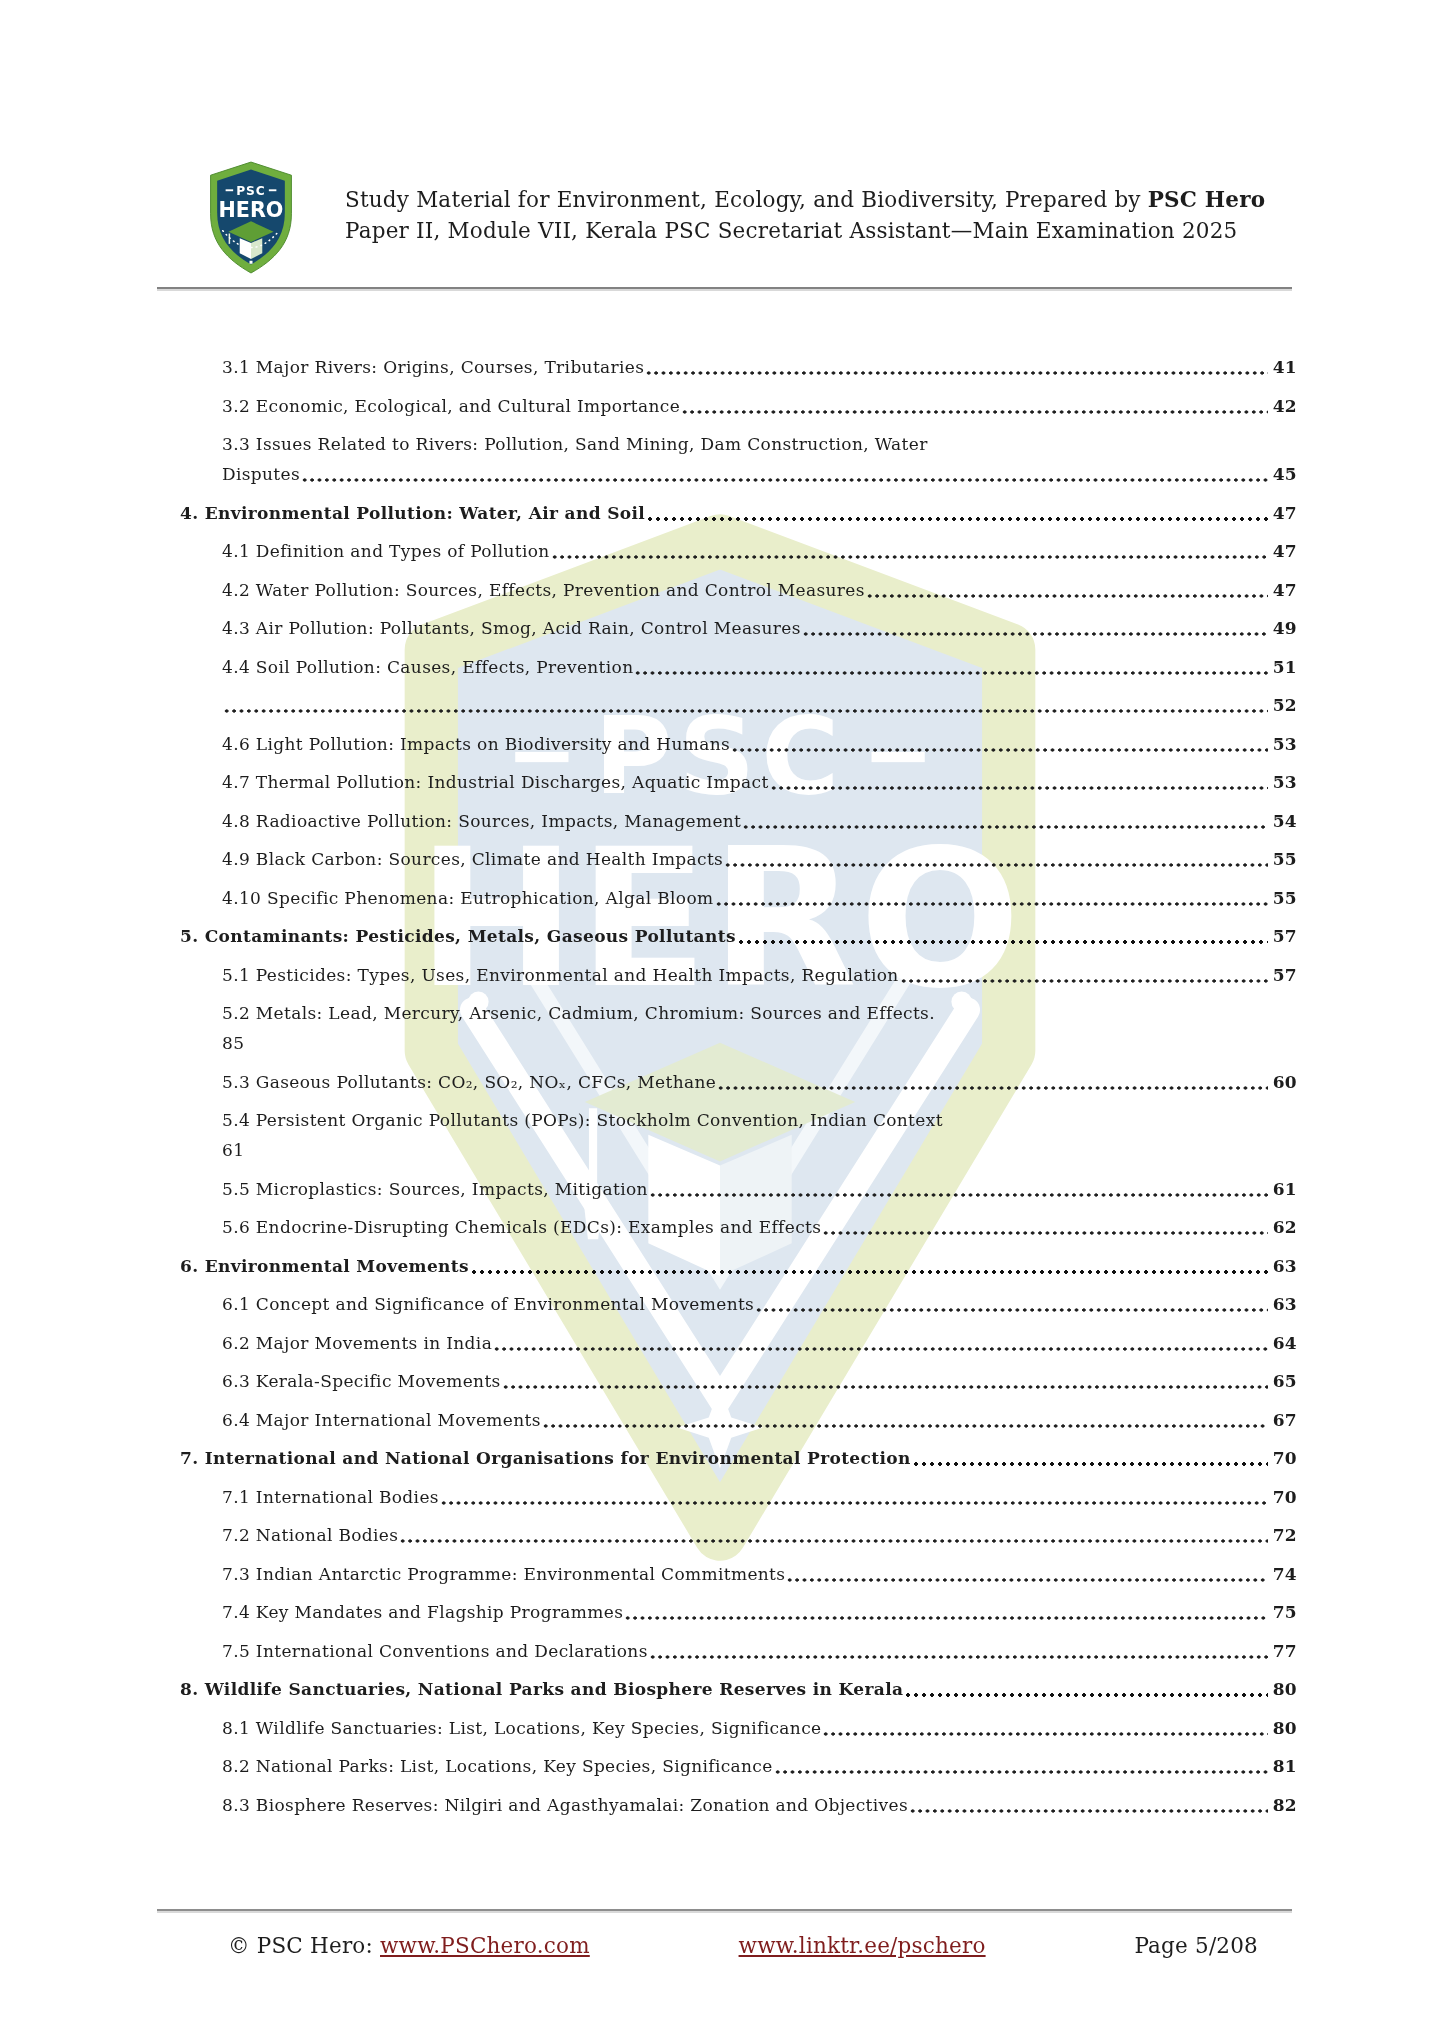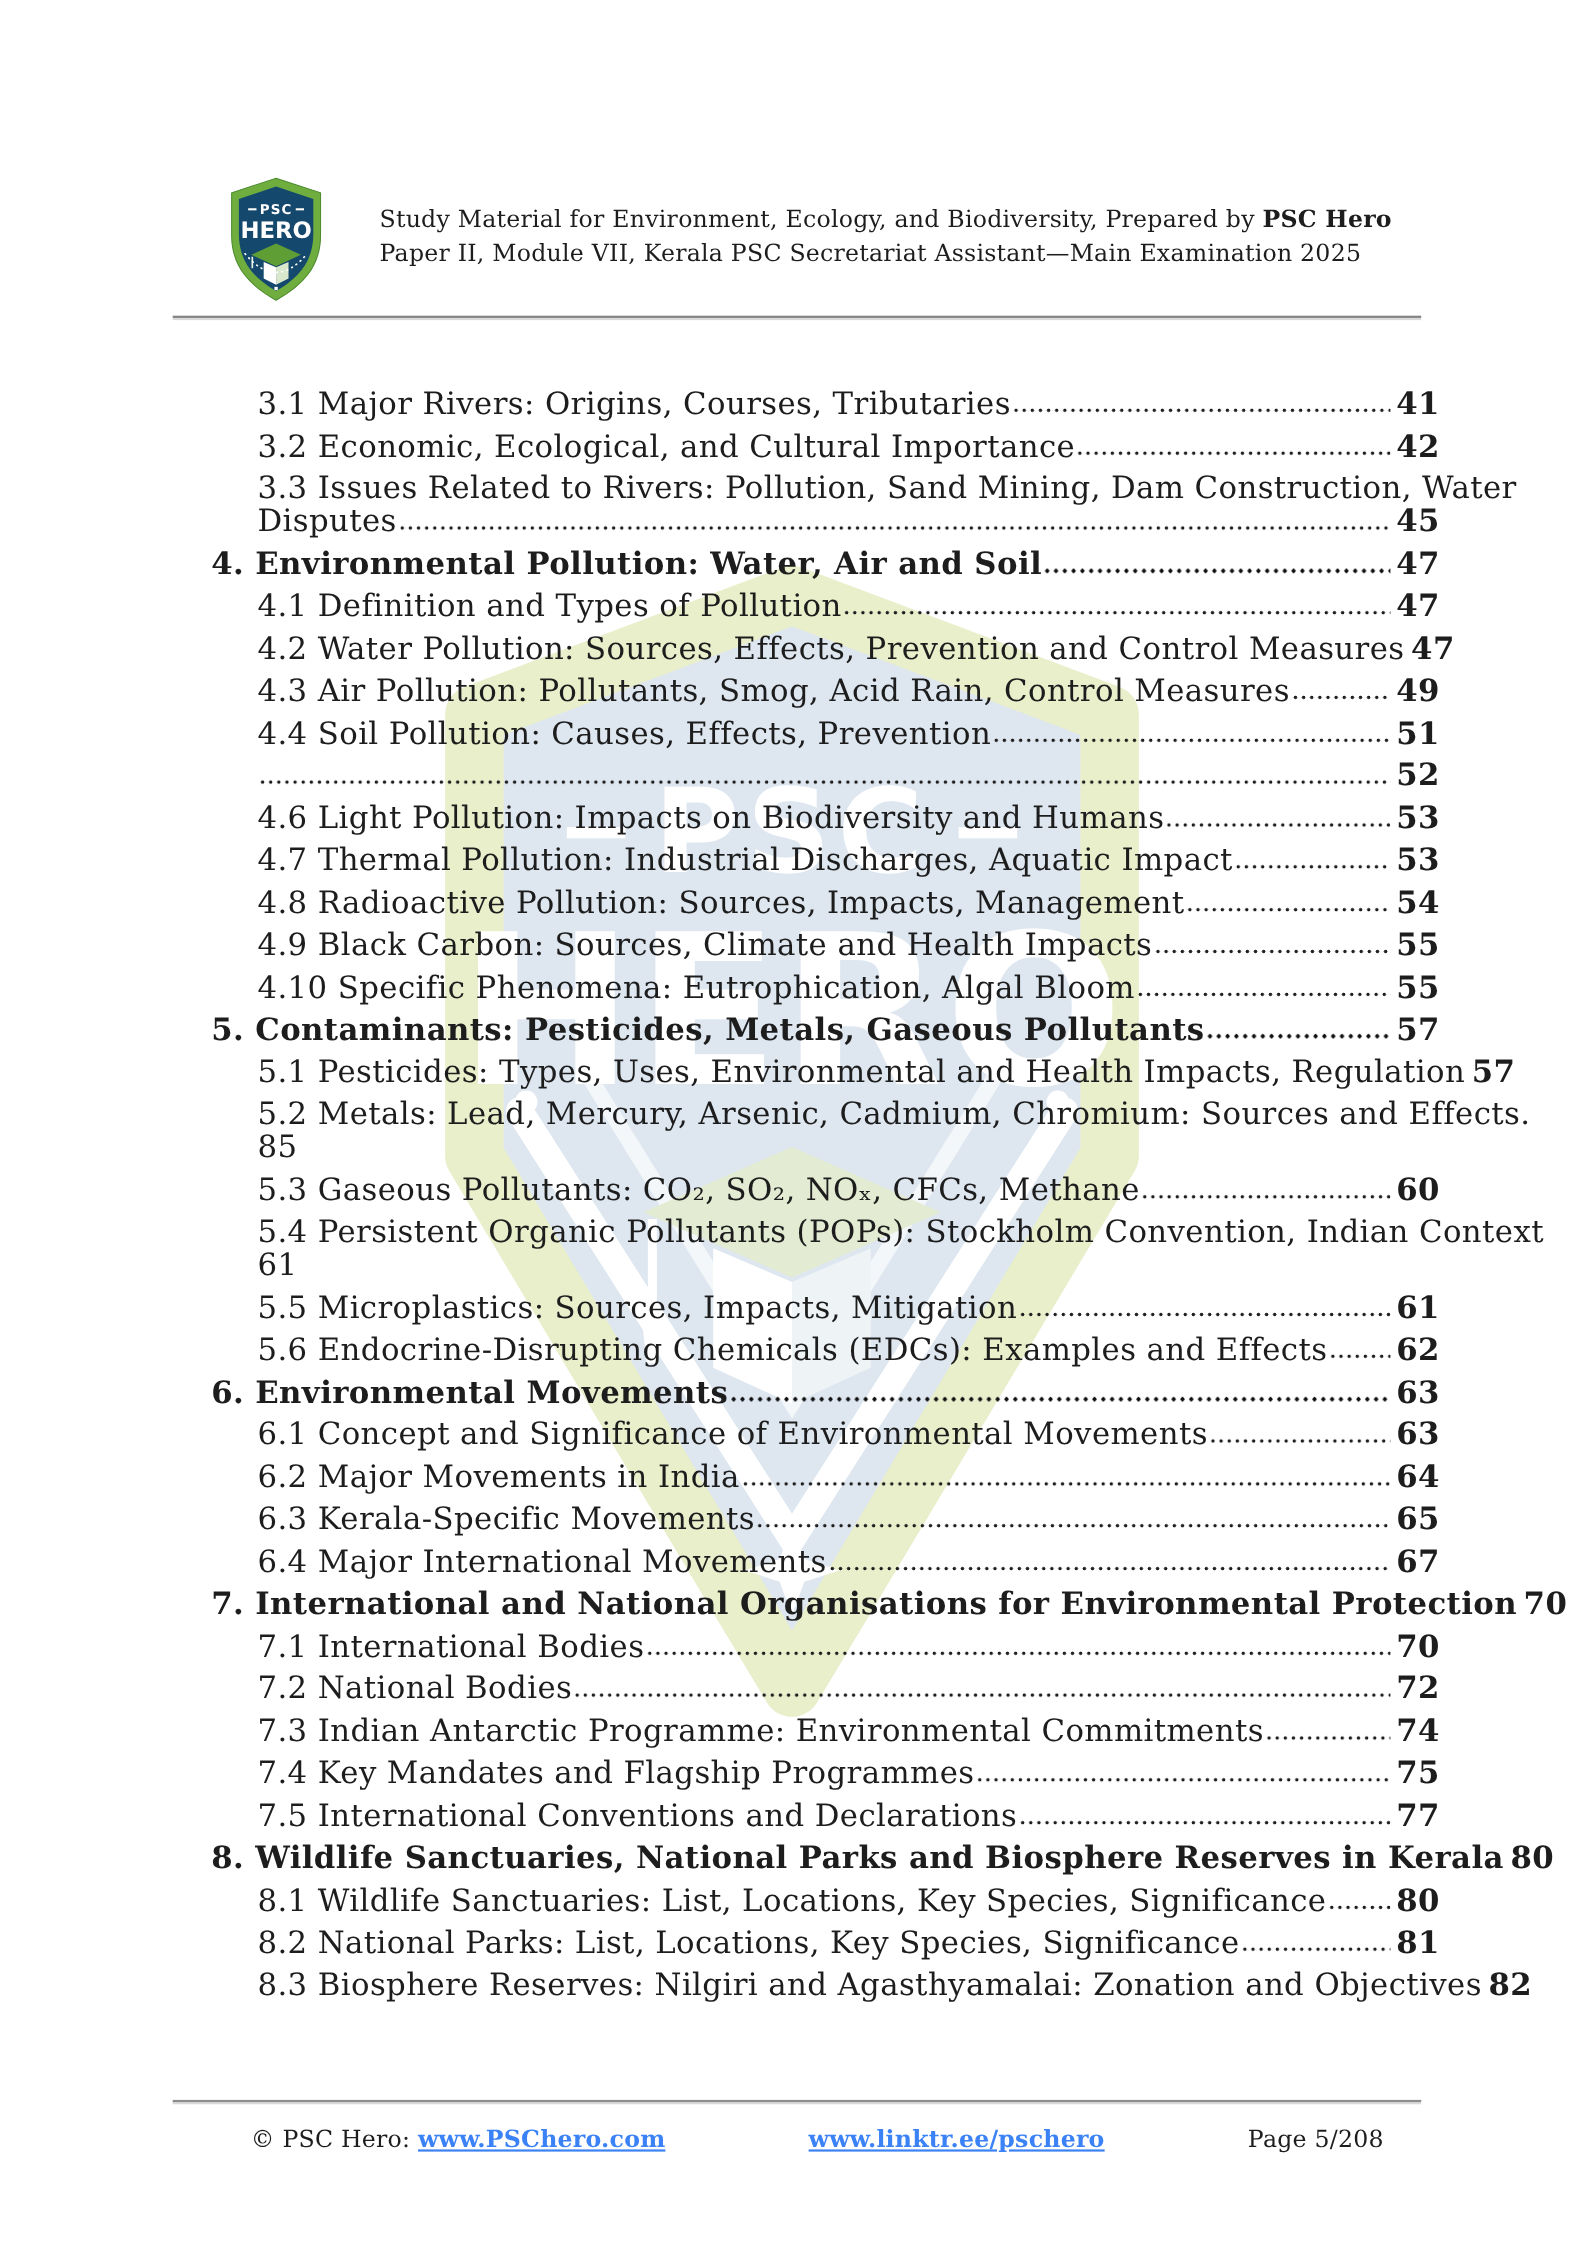--- a/index.html
+++ b/index.html
@@ -19,21 +19,21 @@
     position:absolute;left:157px;width:1135px;height:2px;
     background:#828282;box-shadow:0 2px 0 #d9d9d9;
   }
   #rule-top{top:287px;}
   #rule-bottom{top:1909px;background:#8d8d8d;}
   
   .watermark{position:absolute;left:392px;top:498px;width:656px;height:1075px;z-index:0;pointer-events:none;}
   
   .toc{
     position:absolute;left:180px;top:352px;width:1117px;z-index:1;
-    font-size:28px;letter-spacing:.35px;margin-left:12px;
+    font-size:17px;letter-spacing:.35px;
   }
   .toc-entry{margin-bottom:8.5px;}
   .toc-entry.sub{padding-left:42px;}
   .toc-entry.main{font-weight:bold;}
   .toc-line{display:flex;height:30px;line-height:30px;white-space:nowrap;}
   .toc-text{flex:0 0 auto;}
   .dots{
     flex:1 1 auto;margin:0 3px 0 1px;
     background-image:radial-gradient(circle,#1d1d1d 1.45px,transparent 1.8px);
     background-size:7.4px 6px;background-repeat:repeat-x;
@@ -43,21 +43,21 @@
     background-image:radial-gradient(circle,#111 1.7px,transparent 2.05px);
     background-size:8px 6px;
   }
   .toc-page{flex:0 0 auto;margin-left:2px;font-weight:bold;}
   
   .footer{
     position:absolute;left:228px;top:1933px;width:1030px;
     display:flex;justify-content:space-between;align-items:baseline;
     font-size:21.5px;letter-spacing:.2px;white-space:nowrap;z-index:1;
   }
-  .footer a{color:#3b82f6;text-decoration:underline;cursor:pointer;font-weight:bold;}
+  .footer a{color:#7f1d1d;text-decoration:underline;cursor:pointer;}
 </style>
 </head>
 <body>
 
 <svg class="watermark" viewBox="0 0 640 1050" aria-hidden="true">
 
   <path d="M320,42 L602,148 L602,540 L320,1012 L38,540 L38,148 Z" fill="#dee7f0" stroke="#e9eecb" stroke-width="52" stroke-linejoin="round"></path>
 
   <path d="M78,500 L320,880 L562,500" fill="none" stroke="#ffffff" stroke-width="24" stroke-linecap="round"></path>
   <path d="M140,470 L320,760 L500,470" fill="none" stroke="#f3f7fa" stroke-width="14" stroke-linecap="round"></path>

